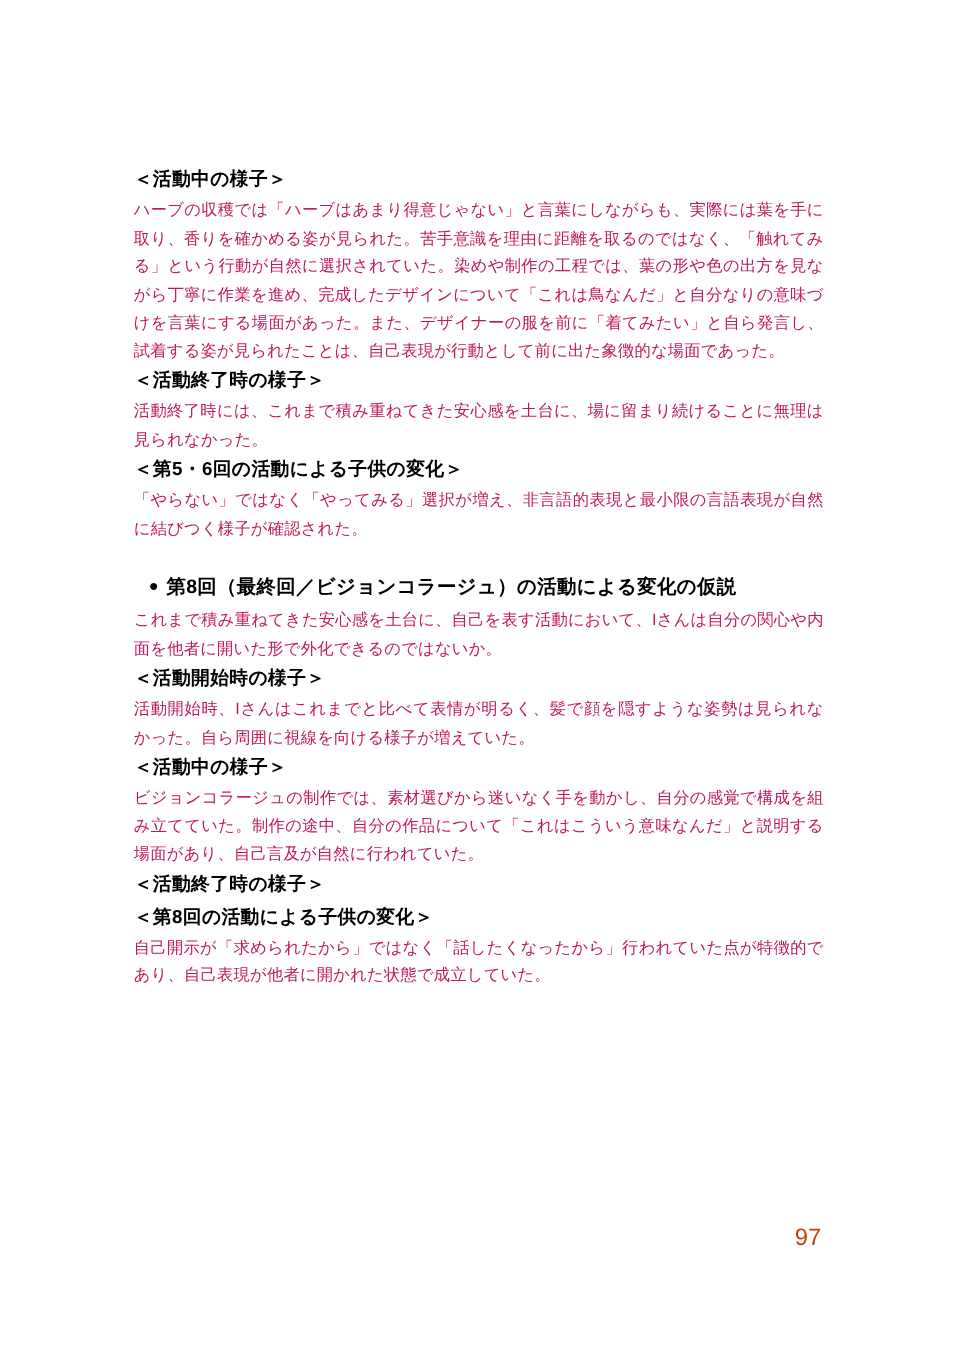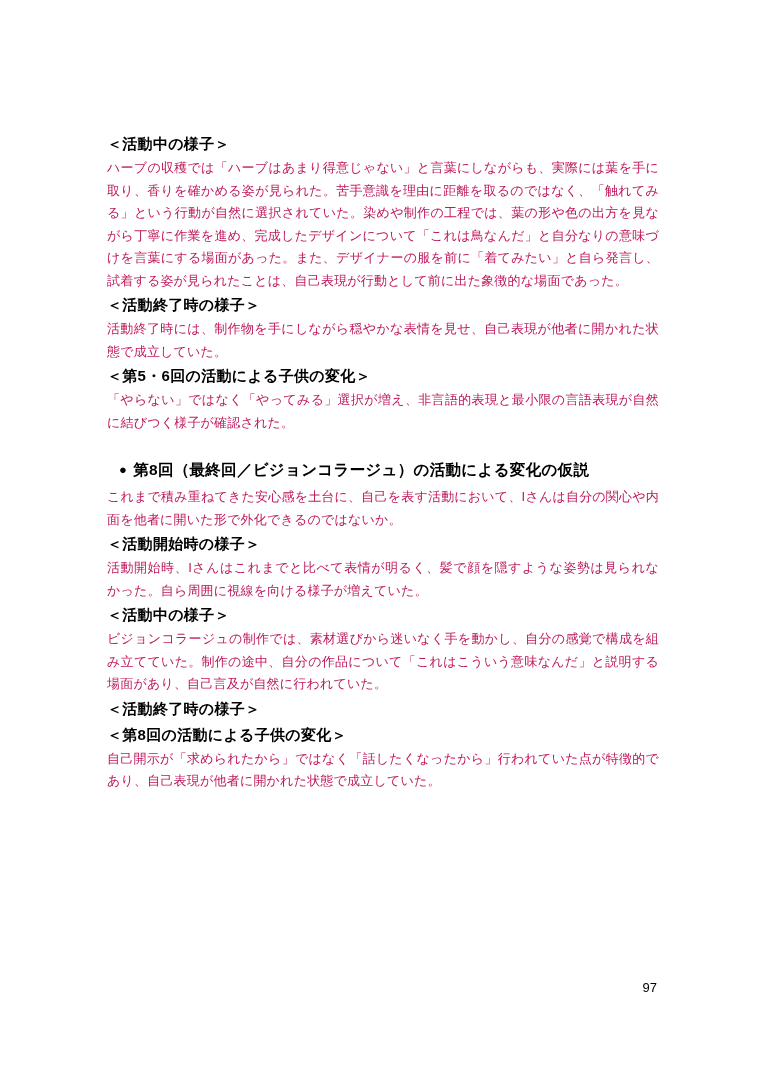--- a/index.html
+++ b/index.html
@@ -53,35 +53,35 @@
     margin-right: 6px;
     position: relative;
     top: -1px;
   }
   .page-number {
     position: absolute;
     top: 980px;
     left: 560px;
     width: 97px;
     text-align: right;
-    font-size: 13px;
-    color: #000000;
+    font-size: 19px;
+    color: #c2410c;
   }
 </style>
 </head>
 <body>
 
 <div class="page">
   <div class="content">
 
     <h3 class="angle-heading">＜活動中の様子＞</h3>
     <p class="para">ハーブの収穫では「ハーブはあまり得意じゃない」と言葉にしながらも、実際には葉を手に取り、香りを確かめる姿が見られた。苦手意識を理由に距離を取るのではなく、「触れてみる」という行動が自然に選択されていた。染めや制作の工程では、葉の形や色の出方を見ながら丁寧に作業を進め、完成したデザインについて「これは鳥なんだ」と自分なりの意味づけを言葉にする場面があった。また、デザイナーの服を前に「着てみたい」と自ら発言し、試着する姿が見られたことは、自己表現が行動として前に出た象徴的な場面であった。</p>
 
     <h3 class="angle-heading">＜活動終了時の様子＞</h3>
-    <p class="para">活動終了時には、制作物を手にしながら穏やかな表情を見せ、自己表現が他者に開かれた状態で成立していた。</p>
+    <p class="para">活動終了時には、これまで積み重ねてきた安心感を土台に、場に留まり続けることに無理は見られなかった。</p>
 
     <h3 class="angle-heading">＜第5・6回の活動による子供の変化＞</h3>
     <p class="para">「やらない」ではなく「やってみる」選択が増え、非言語的表現と最小限の言語表現が自然に結びつく様子が確認された。</p>
 
     <h2 class="bullet-heading">
       <span class="bullet">●</span><span>第8回（最終回／ビジョンコラージュ）の活動による変化の仮説</span>
     </h2>
     <p class="para">これまで積み重ねてきた安心感を土台に、自己を表す活動において、Iさんは自分の関心や内面を他者に開いた形で外化できるのではないか。</p>
 
 

